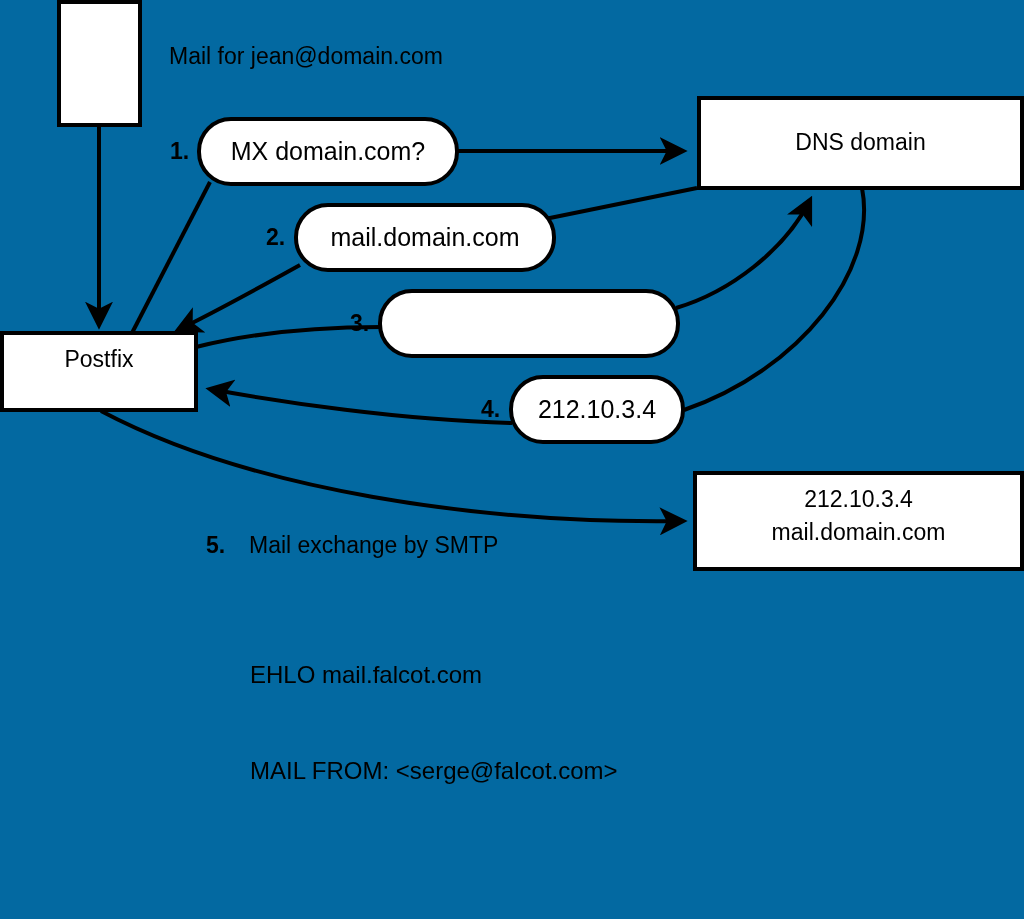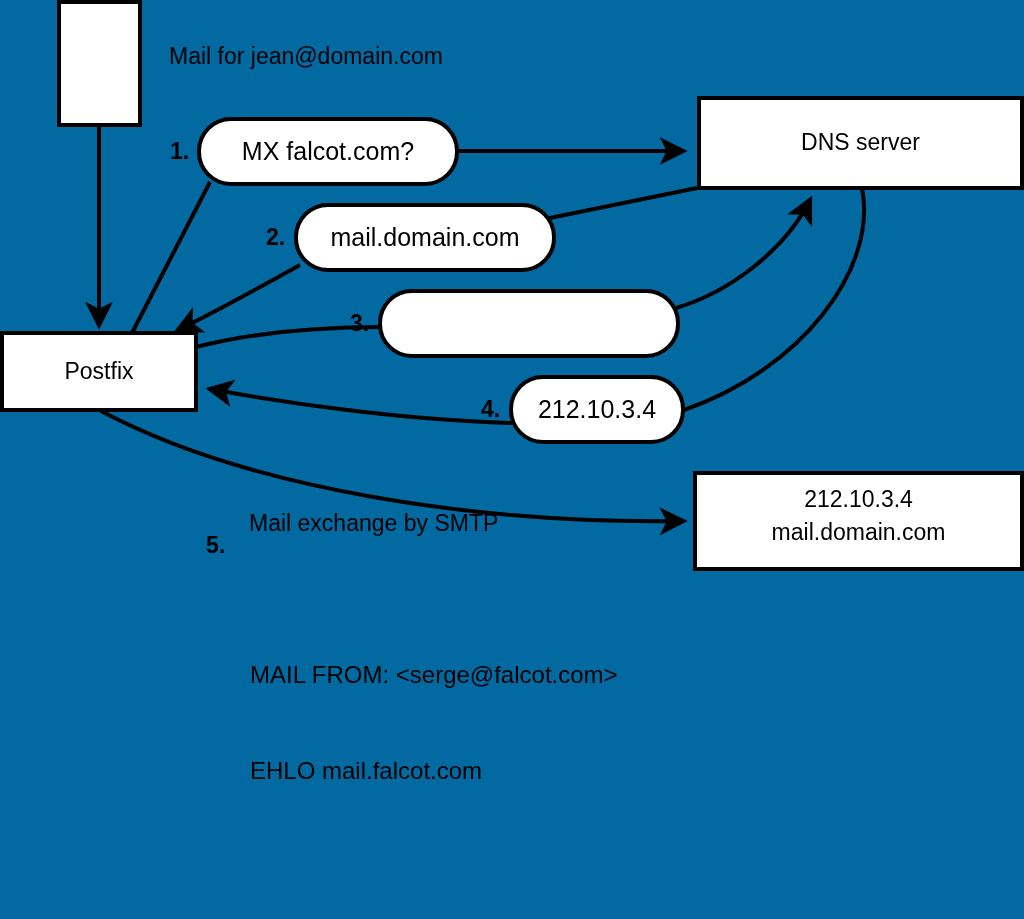--- a/index.html
+++ b/index.html
@@ -122,42 +122,42 @@
     <rect class="node-box" x="695" y="473" width="327" height="96"></rect>
 
     <rect class="bubble" x="199" y="119" width="258" height="65" rx="32" ry="32"></rect>
     <rect class="bubble" x="296" y="205" width="258" height="65" rx="32" ry="32"></rect>
     <rect class="bubble" x="380" y="291" width="298" height="65" rx="32" ry="32"></rect>
     <rect class="bubble" x="511" y="377" width="172" height="65" rx="32" ry="32"></rect>
   </svg>
 
   <div class="txt caption" style="left:169px; top:45px;">Mail for jean@domain.com</div>
 
-  <div class="txt node-label" style="left:2px; top:360px; width:194px;text-align:center;">Postfix</div>
+  <div class="txt node-label" style="left:2px; top:348px; width:194px;text-align:center;">Postfix</div>
 
-  <div class="txt node-label" style="left:699px; top:131px; width:323px;">DNS server</div>
+  <div class="txt node-label" style="left:699px; top:131px; width:323px;">DNS domain</div>
 
   <div class="txt node-label" style="left:695px; top:488px; width:327px;">212.10.3.4</div>
   <div class="txt node-label" style="left:695px; top:521px; width:327px;">mail.domain.com</div>
 
   <div class="txt step-num" style="left:170px; top:140px;">1.</div>
   <div class="txt step-num" style="left:266px; top:226px;">2.</div>
   <div class="txt step-num" style="left:350px; top:312px;">3.</div>
   <div class="txt step-num" style="left:481px; top:398px;">4.</div>
   <div class="txt step-num" style="left:206px; top:534px;">5.</div>
 
-  <div class="txt bubble-label" style="left:199px; top:139px; width:258px;">MX falcot.com?</div>
+  <div class="txt bubble-label" style="left:199px; top:139px; width:258px;">MX domain.com?</div>
   <div class="txt bubble-label" style="left:296px; top:225px; width:258px;">mail.domain.com</div>
   <div class="txt bubble-label" style="left:511px; top:397px; width:172px;">212.10.3.4</div>
 
-  <div class="txt caption" style="left:249px; top:512px;">Mail exchange by SMTP</div>
+  <div class="txt caption" style="left:249px; top:534px;">Mail exchange by SMTP</div>
 
   <div class="smtp-block">
+    <div class="smtp-line">EHLO mail.falcot.com</div>
     <div class="smtp-line">MAIL FROM: &lt;serge@falcot.com&gt;</div>
-    <div class="smtp-line">EHLO mail.falcot.com</div>
     
     
     
     
     
     
     
   </div>
 
 </div>

